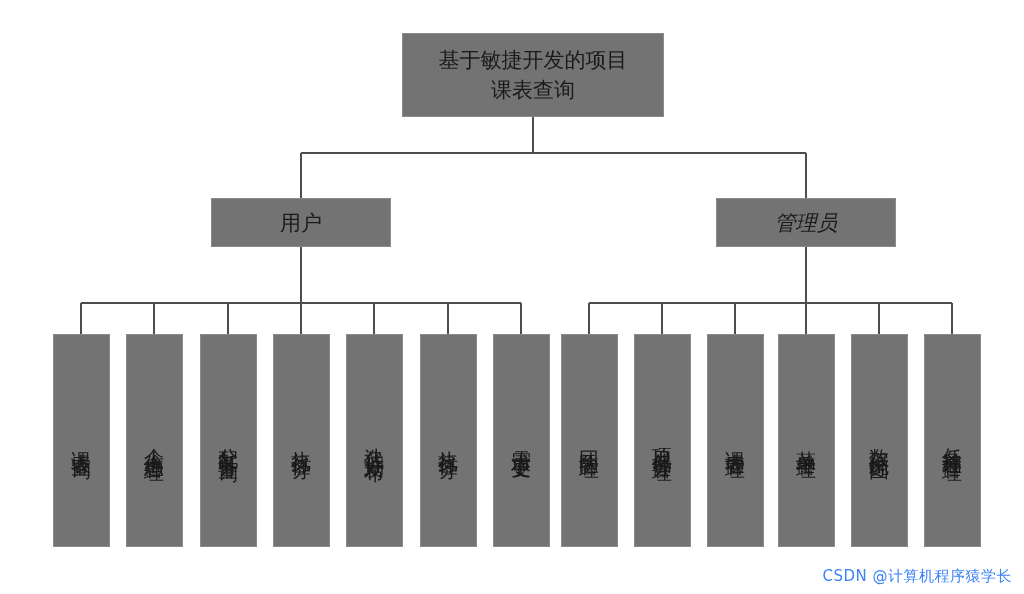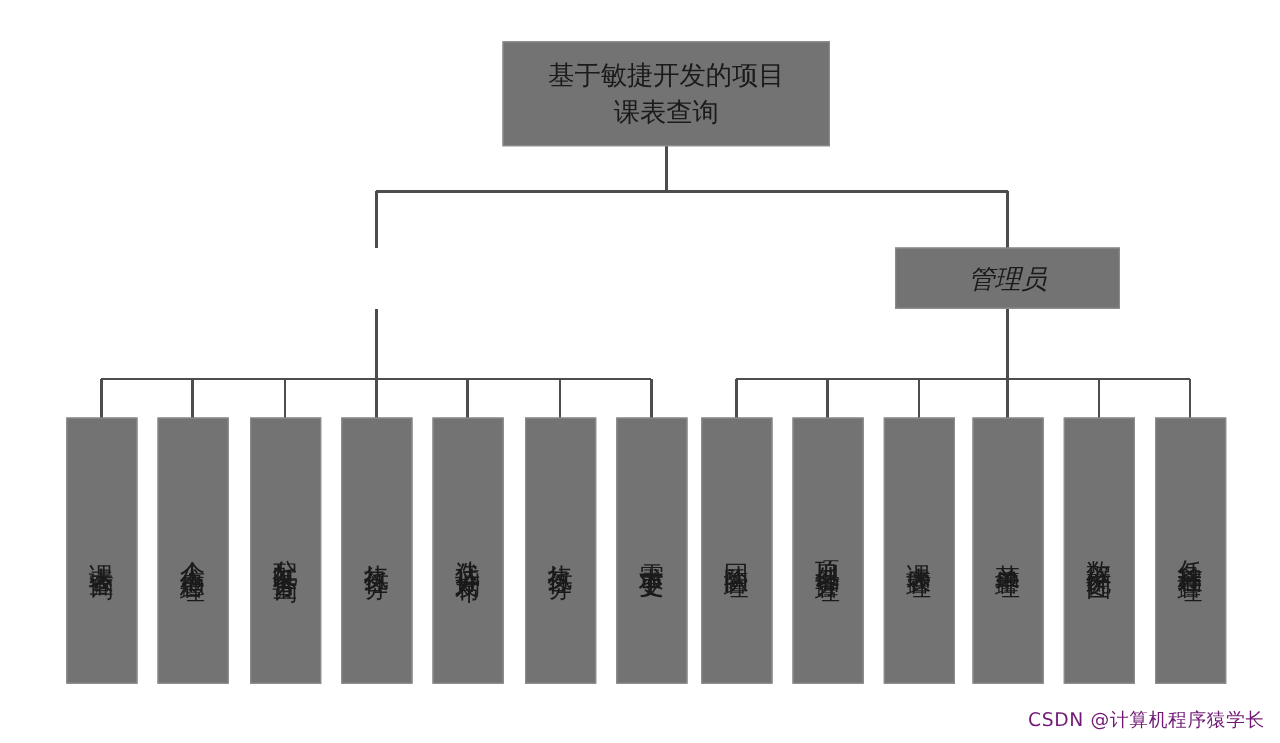--- a/index.html
+++ b/index.html
@@ -68,21 +68,21 @@
     letter-spacing: 3px;
     line-height: 1;
     white-space: nowrap;
     display: block;
   }
   .watermark {
     position: absolute;
     right: 12px;
     bottom: 8px;
     font-size: 15px;
-    color: #701a75;
+    color: #3b82f6;
     letter-spacing: 0.5px;
     user-select: none;
   }
 </style>
 </head>
 <body>
 
 <div id="canvas">
 
   <svg id="connectors" viewBox="0 0 1024 594" xmlns="http://www.w3.org/2000/svg">
@@ -120,20 +120,23 @@
     </g>
   </svg>
 
   <div class="node node-root">
     <div>
       <span class="label">基于敏捷开发的项目</span>
       <span class="label">课表查询</span>
     </div>
   </div>
 
+  <div class="node node-l2 node-user">
+    <span>用户</span>
+  </div>
   <div class="node node-l2 node-admin">
     <span>管理员</span>
   </div>
 
   <div class="node node-leaf" style="left:53px">
     <span class="vlabel">课表查询</span>
   </div>
   <div class="node node-leaf" style="left:126px">
     <span class="vlabel">个人信息管理</span>
   </div>

